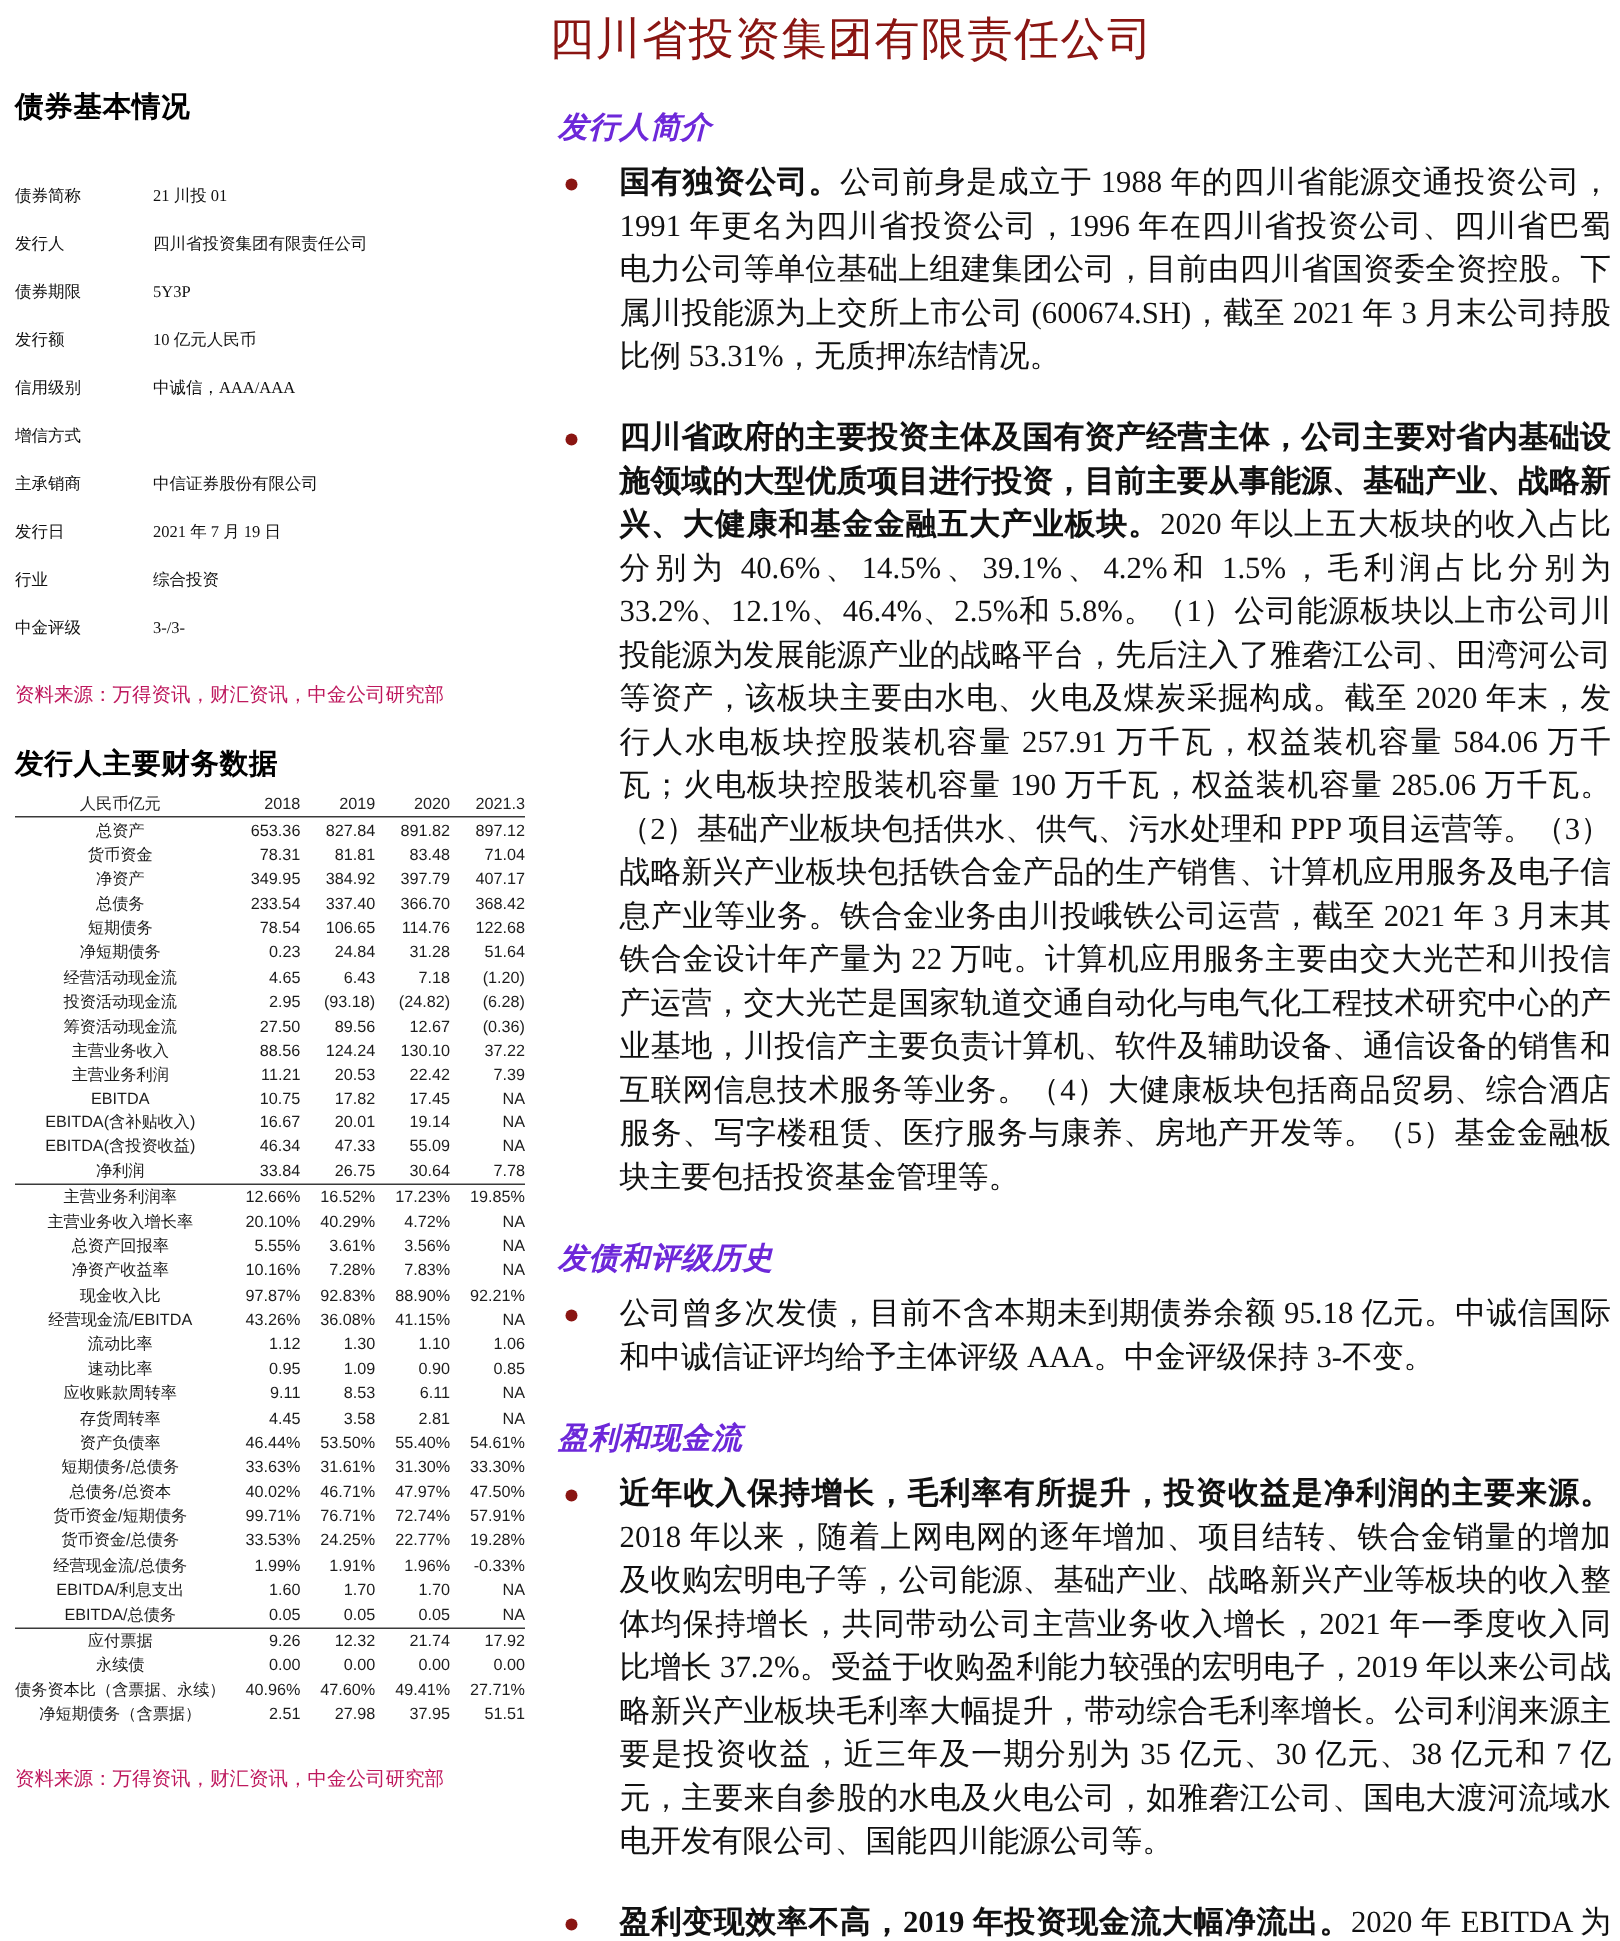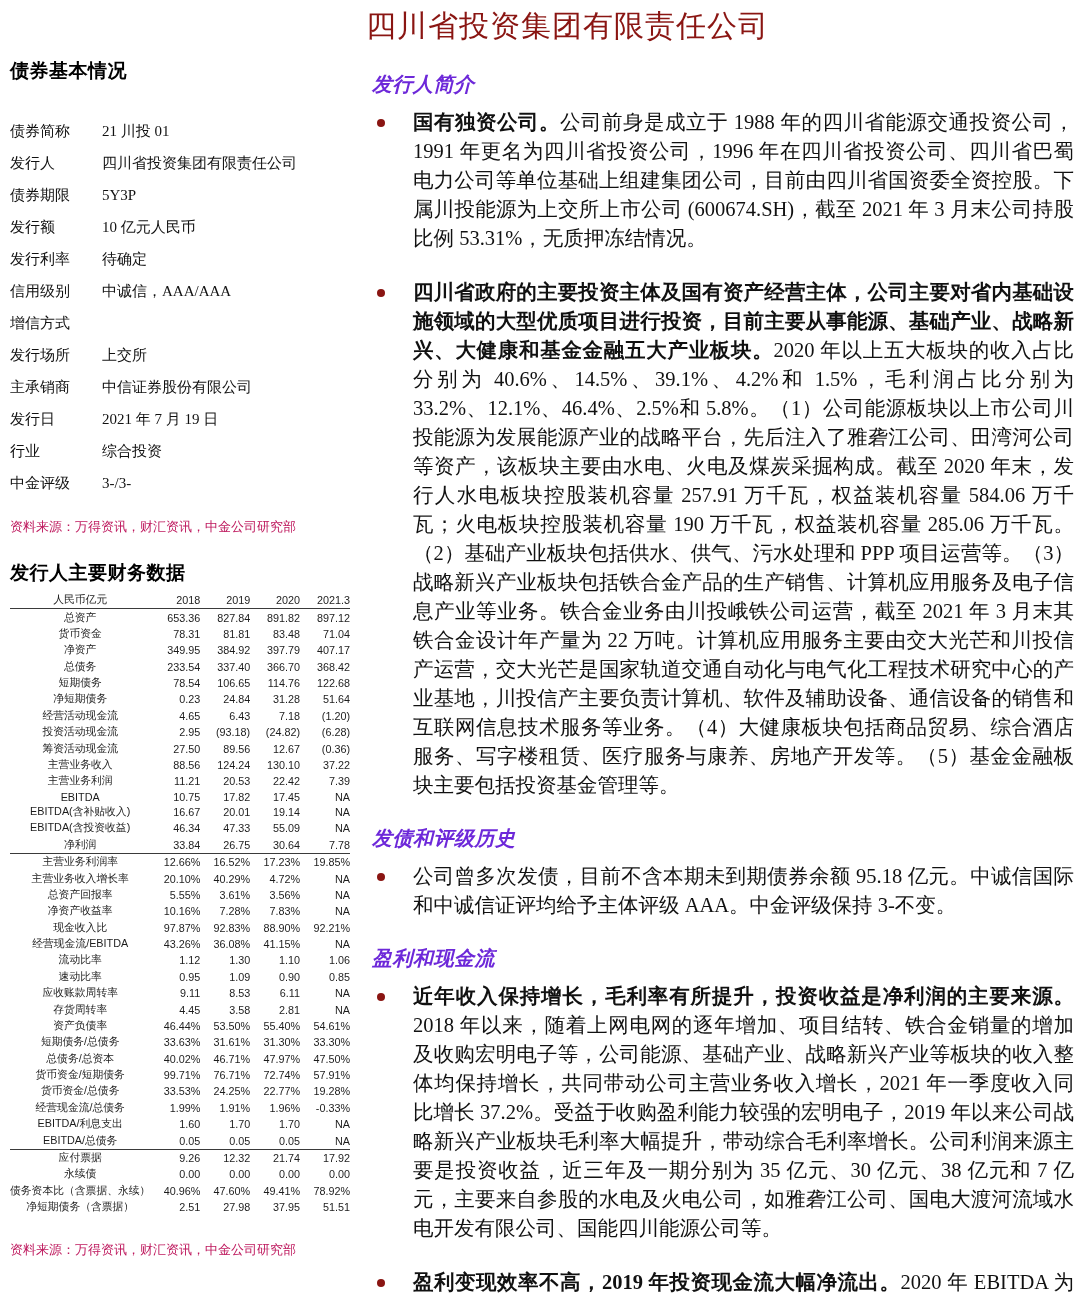--- a/index.html
+++ b/index.html
@@ -10,21 +10,21 @@
     font-family:"Liberation Serif", serif; overflow:hidden; position:relative;
   }
   .page { position:relative; width:1080px; height:1294px; }
 
   
   .left { position:absolute; left:10px; top:38px; width:340px;margin-top:20px; }
   .left-h {
     font-family:"Liberation Sans", sans-serif; font-weight:bold;
     font-size:19px; color:#000; margin:0 0 38px 0; letter-spacing:.5px;
   }
-  .kv { display:flex; font-size:15px; line-height:18px; margin-bottom:14px; min-height:18px; }
+  .kv { display:flex; font-size:11px; line-height:18px; margin-bottom:14px; min-height:18px; }
   .kv .k { width:92px; flex:0 0 92px; }
   .kv .v { flex:1; }
   .source { font-size:13px; color:#be185d; margin:26px 0 0 0; }
 
   .left-h2 { margin:24px 0 6px 0; }
 
   table.fin {
     width:100%; border-collapse:collapse;
     font-family:"Liberation Sans", sans-serif; font-size:10.8px; color:#1c1c1c;
   }
@@ -74,34 +74,26 @@
         </div>
         <div class="kv">
           <span class="k">债券期限</span>
           <span class="v">5Y3P</span>
         </div>
         <div class="kv">
           <span class="k">发行额</span>
           <span class="v">10 亿元人民币</span>
         </div>
         <div class="kv">
-          <span class="k">发行利率</span>
-          <span class="v">待确定</span>
-        </div>
-        <div class="kv">
           <span class="k">信用级别</span>
           <span class="v">中诚信，AAA/AAA</span>
         </div>
         <div class="kv">
           <span class="k">增信方式</span>
           <span class="v"></span>
-        </div>
-        <div class="kv">
-          <span class="k">发行场所</span>
-          <span class="v">上交所</span>
         </div>
         <div class="kv">
           <span class="k">主承销商</span>
           <span class="v">中信证券股份有限公司</span>
         </div>
         <div class="kv">
           <span class="k">发行日</span>
           <span class="v">2021 年 7 月 19 日</span>
         </div>
         <div class="kv">
@@ -370,21 +362,21 @@
             <td>0.00</td>
             <td>0.00</td>
             <td>0.00</td>
             <td>0.00</td>
           </tr>
           <tr>
             <td>债务资本比（含票据、永续）</td>
             <td>40.96%</td>
             <td>47.60%</td>
             <td>49.41%</td>
-            <td>78.92%</td>
+            <td>27.71%</td>
           </tr>
           <tr>
             <td>净短期债务（含票据）</td>
             <td>2.51</td>
             <td>27.98</td>
             <td>37.95</td>
             <td>51.51</td>
           </tr>
         </tbody>
     </table>

